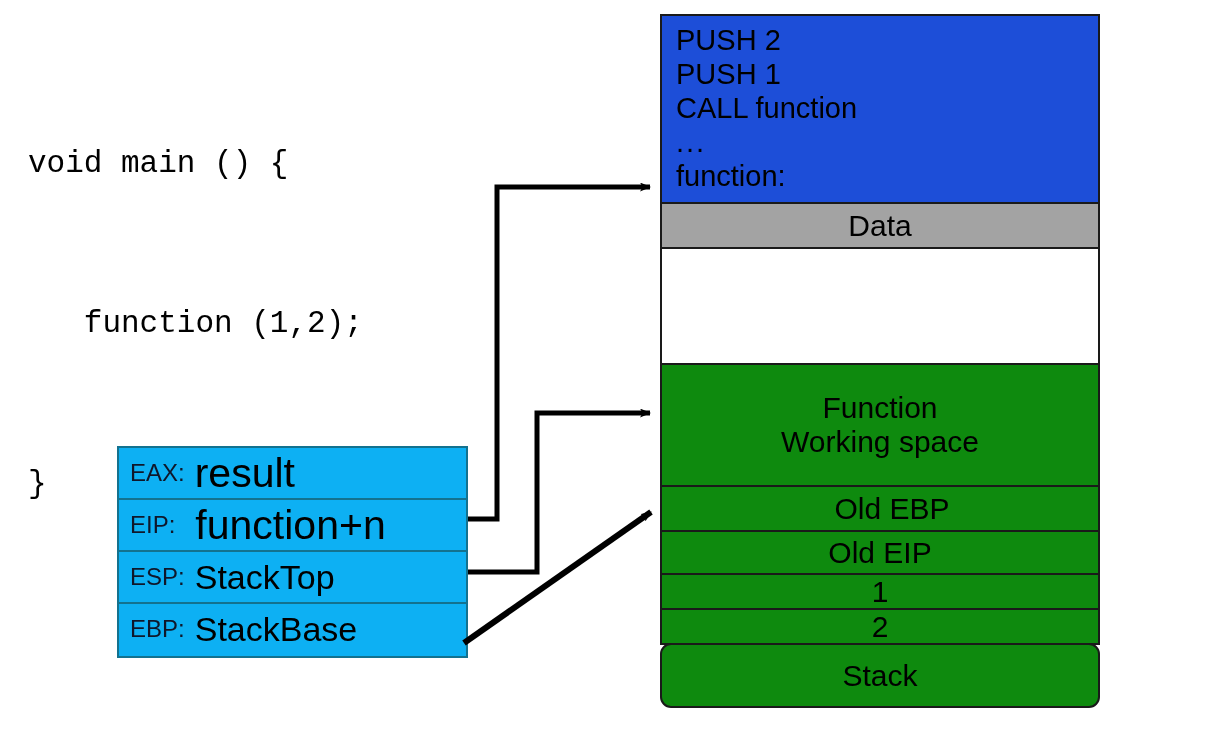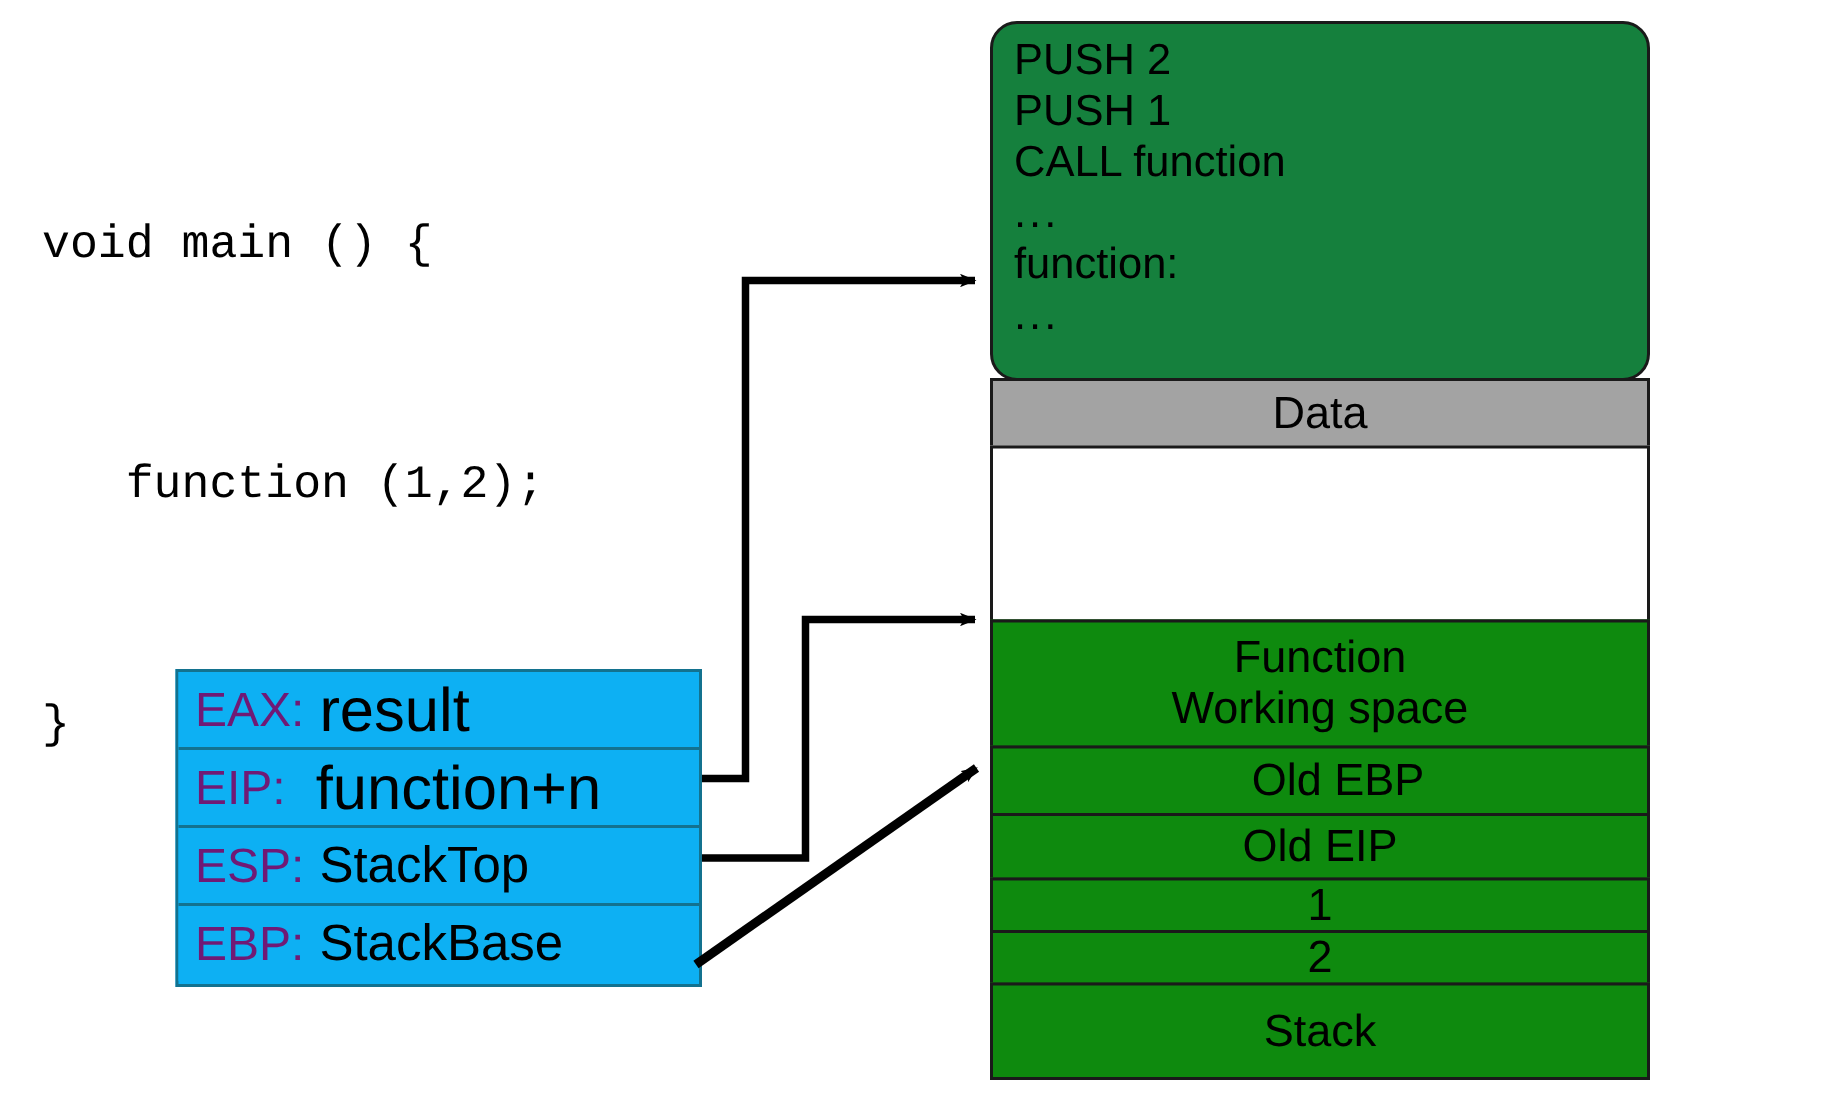--- a/index.html
+++ b/index.html
@@ -50,23 +50,23 @@
     height: 52px;
     box-sizing: border-box;
     border-bottom: 2px solid #13728f;
     display: flex;
     align-items: center;
     padding-left: 11px;
     background: #0DB0F3;
   }
   .reg-row:last-child { border-bottom: none; height: 50px; }
   .reg-name {
-    font-size: 32px;
+    font-size: 24px;
     line-height: 1;
-    color: #701a75;
+    color: #0f172a;
     white-space: pre;
     text-align: right;
   }
   .reg-value {
     font-size: 41px;
     line-height: 1;
     color: #000;
     white-space: pre;
   }
   .reg-value.small { font-size: 34px; }
@@ -80,24 +80,23 @@
   }
   .mem-seg {
     position: relative;
     box-sizing: border-box;
     border: 2px solid #1a1a1a;
     margin-top: -2px;
   }
   .mem-seg:first-child { margin-top: 0; }
 
   #seg-code {
-    height: 240px;
-    background: #15803d;
+    height: 190px;
+    background: #1d4ed8;
     padding: 8px 0 0 14px;
-    border-radius: 18px;
   }
   #seg-code .asm-line {
     display: block;
     font-size: 29px;
     line-height: 1.17;
     color: #000000;
     white-space: pre;
   }
   #seg-code .asm-dots { letter-spacing: 2px; }
 
@@ -128,26 +127,26 @@
     align-items: center;
     justify-content: center;
     text-align: center;
   }
   .stack-row .stack-label {
     font-size: 30px;
     line-height: 1.13;
     color: #000000;
     white-space: pre-line;
   }
-  #row-working { height: 86px; }
+  #row-working { height: 124px; }
   #row-oldebp  { height: 47px; padding-left: 24px; }
   #row-oldeip  { height: 45px; }
   #row-arg1    { height: 37px; }
   #row-arg2    { height: 37px; }
-  #row-stack   { height: 65px; }
+  #row-stack   { height: 65px; border-radius: 11px; }
 
   
   #arrows-layer {
     position: absolute;
     left: 0;
     top: 0;
     width: 1228px;
     height: 732px;
     pointer-events: none;
   }

